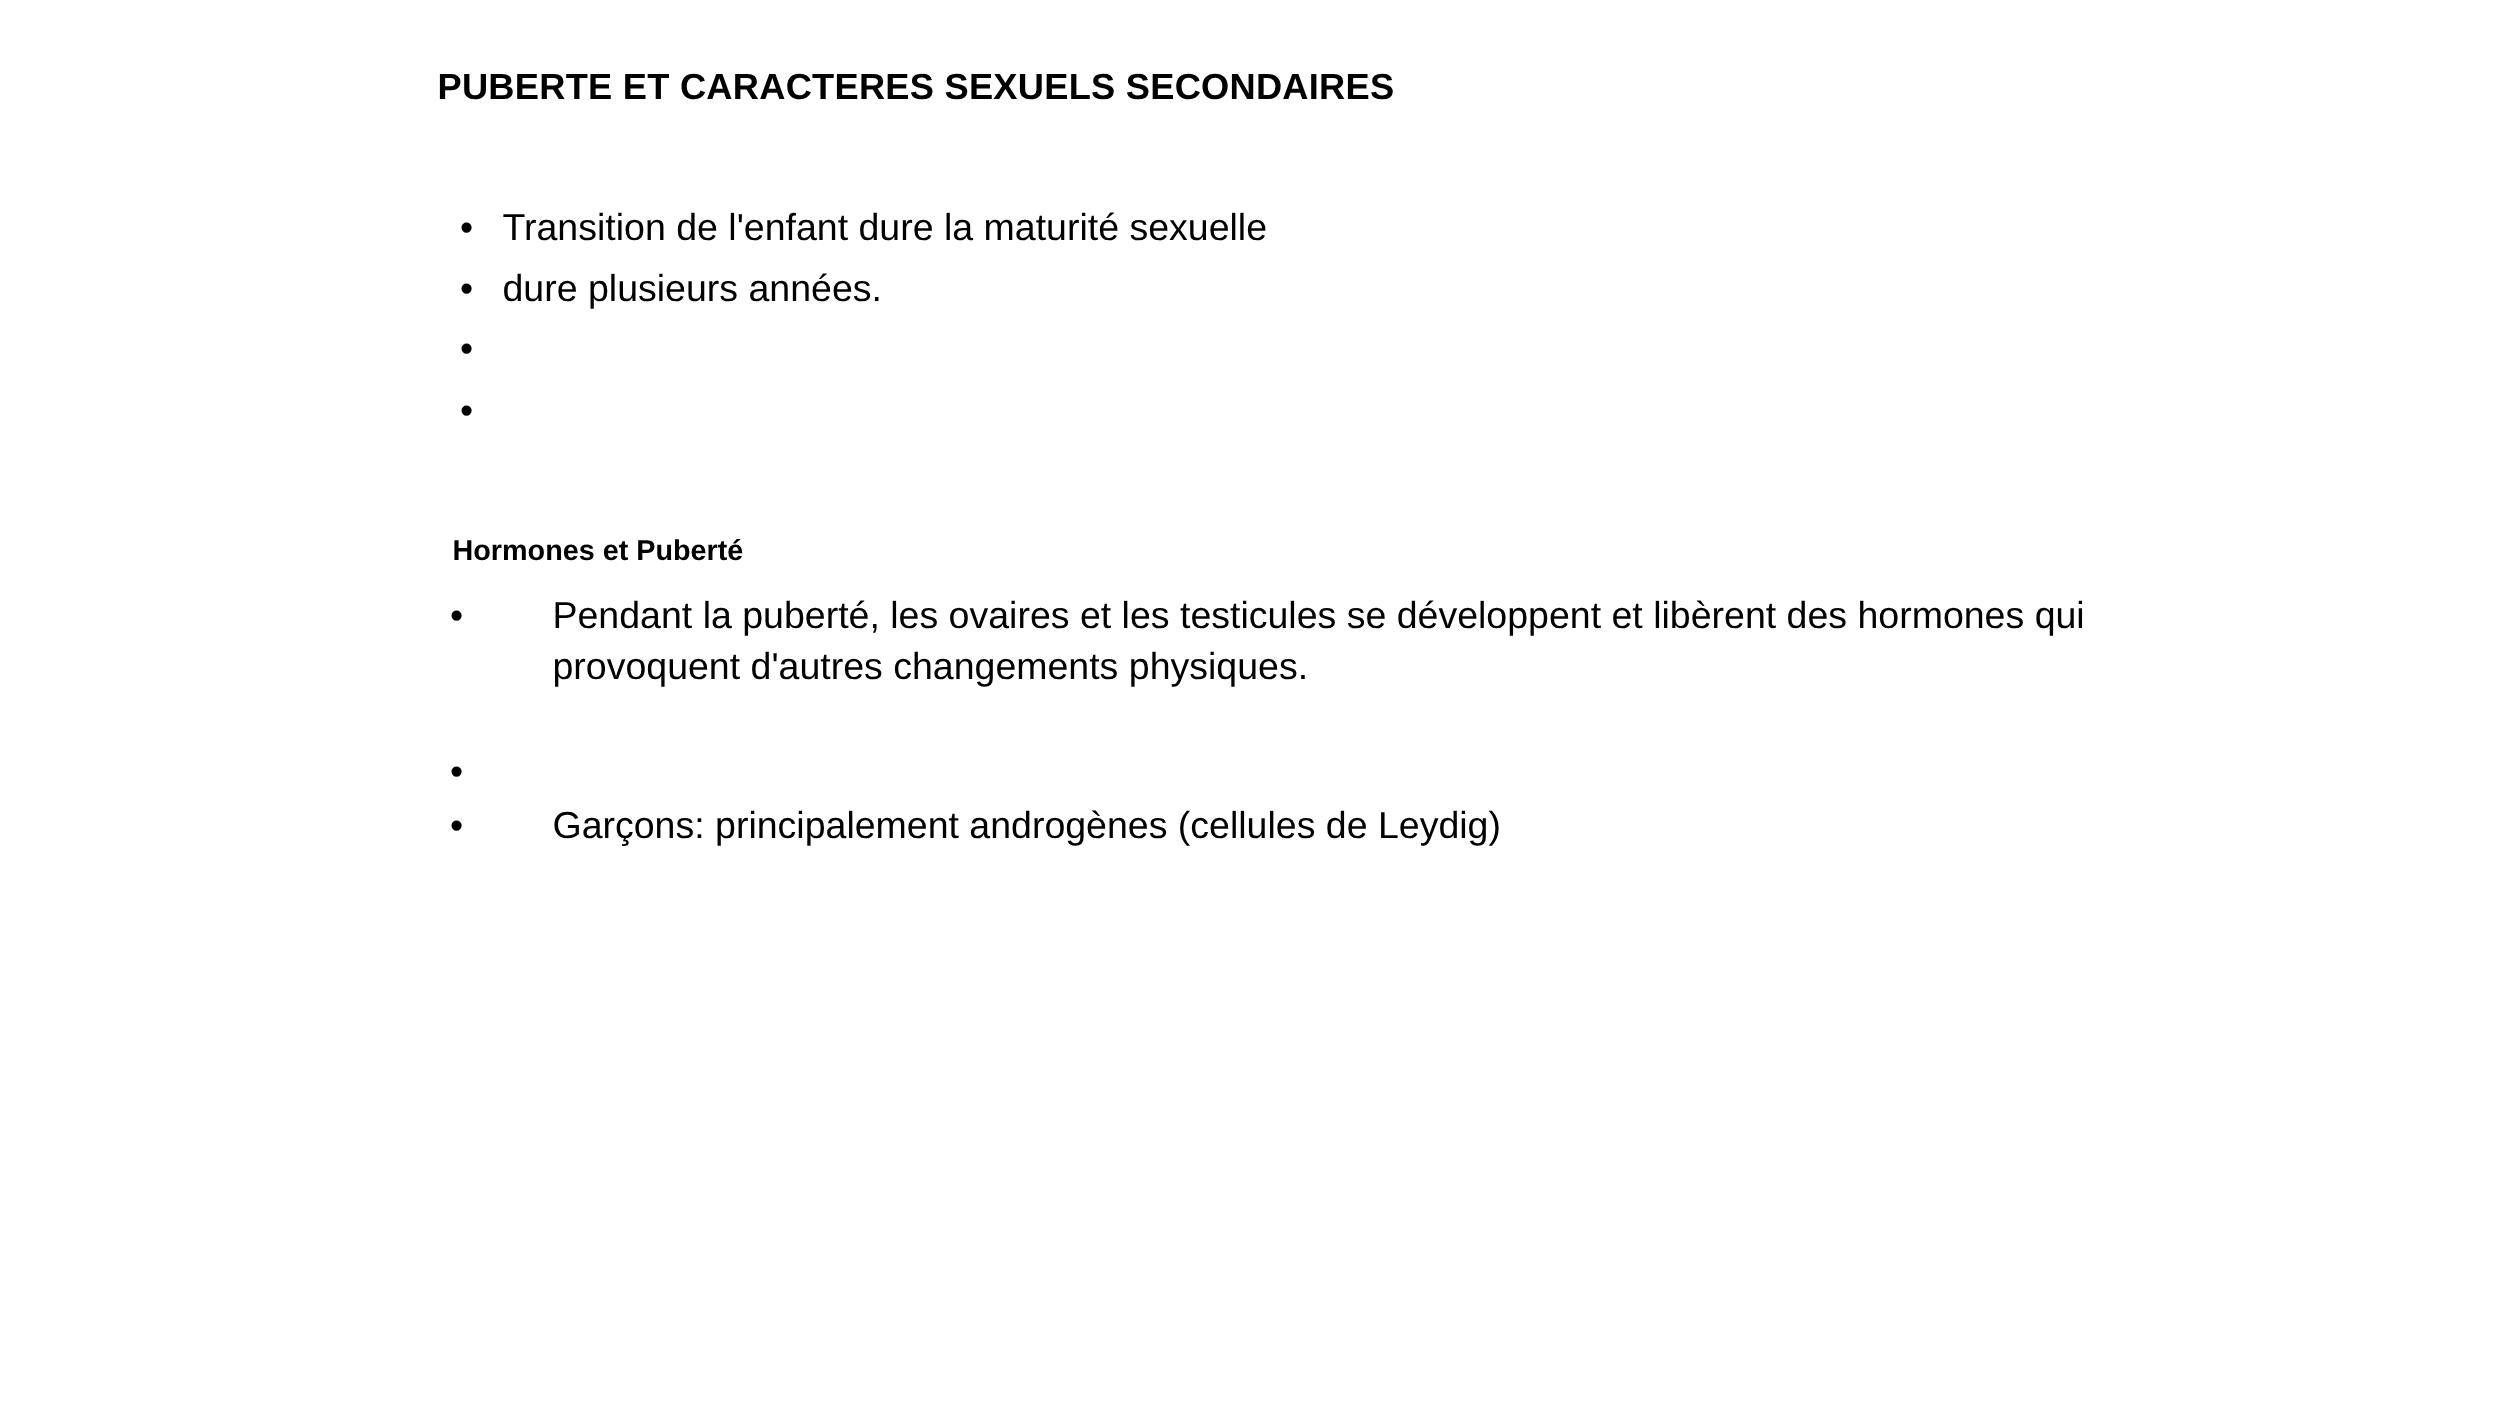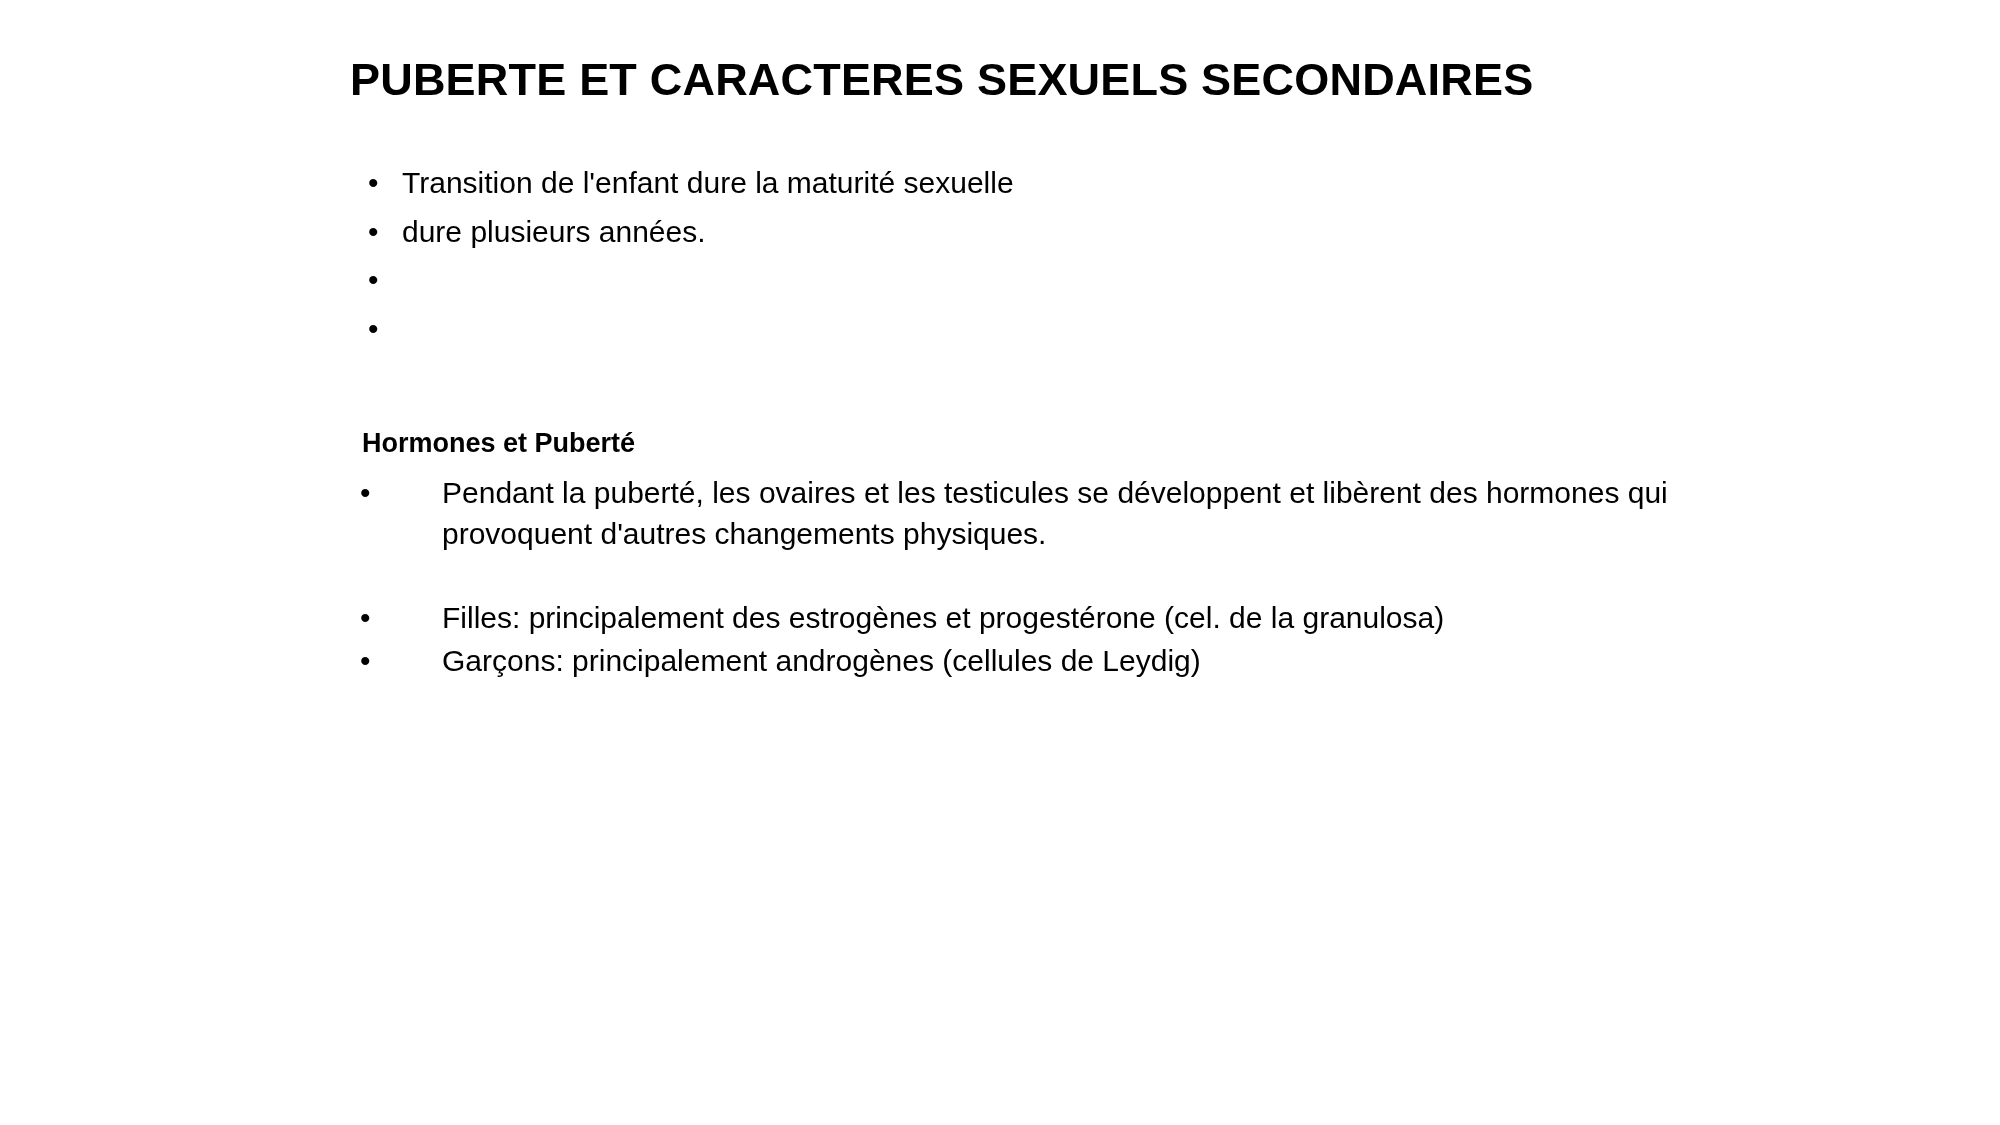--- a/index.html
+++ b/index.html
@@ -19,21 +19,21 @@
     width: 2000px;
     height: 1125px;
     background: #ffffff;
     box-sizing: border-box;
   }
   .slide-title {
     position: absolute;
     left: 350px;
     top: 55px;
     width: 1400px;
-    font-size: 45px;
+    font-size: 29px;
     font-weight: bold;
     letter-spacing: 0.2px;
     line-height: 1.1;
     white-space: nowrap;
   }
   .intro-list {
     position: absolute;
     left: 360px;
     top: 163px;
     width: 1500px;
@@ -53,21 +53,21 @@
     box-sizing: border-box;
   }
   .intro-list .bullet-text {
     font-size: 30px;
     line-height: 1.32;
   }
   .section-heading {
     position: absolute;
     left: 362px;
     top: 427px;
-    font-size: 27px;
+    font-size: 23px;
     font-weight: bold;
     line-height: 1.2;
   }
   .body-list {
     position: absolute;
     left: 360px;
     top: 472px;
     width: 1340px;
   }
   .body-list .bullet-row {
@@ -127,21 +127,20 @@
 
     <div class="bullet-row">
       <span class="bullet-mark">•</span>
       <span class="bullet-text">Pendant la puberté, les ovaires et les testicules se développent et libèrent des hormones qui provoquent d'autres changements physiques.</span>
     </div>
 
     <div class="spacer-gap"></div>
 
     <div class="bullet-row row-tight">
       <span class="bullet-mark">•</span>
-      <span class="bullet-text">Filles: principalement des estrogènes et progestérone (cel. de la granulosa)</span>
     </div>
 
     <div class="bullet-row">
       <span class="bullet-mark">•</span>
       <span class="bullet-text">Garçons: principalement androgènes (cellules de Leydig)</span>
     </div>
 
   </div>
 
 </div>

